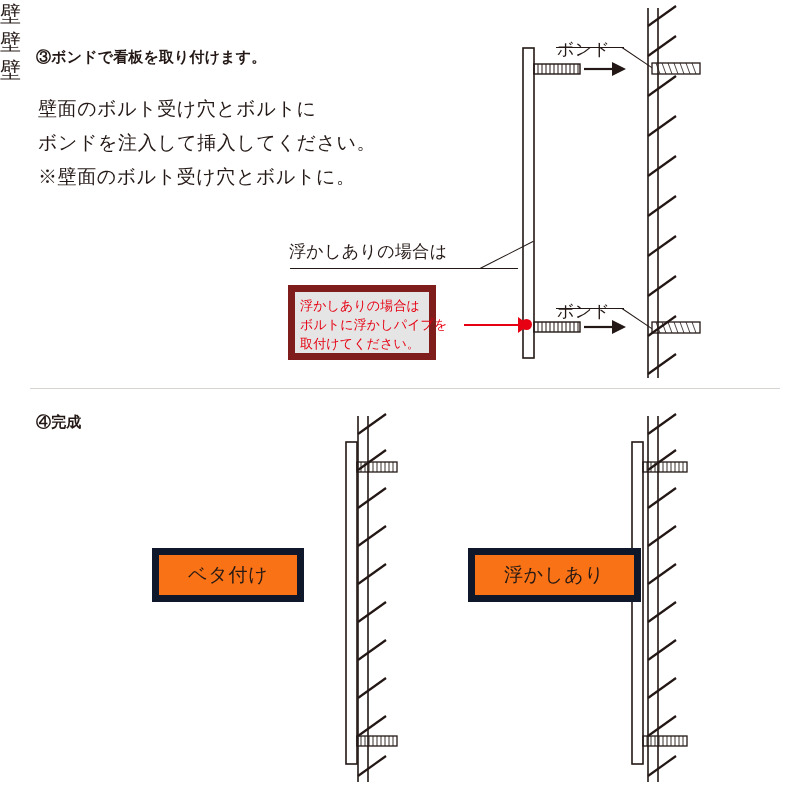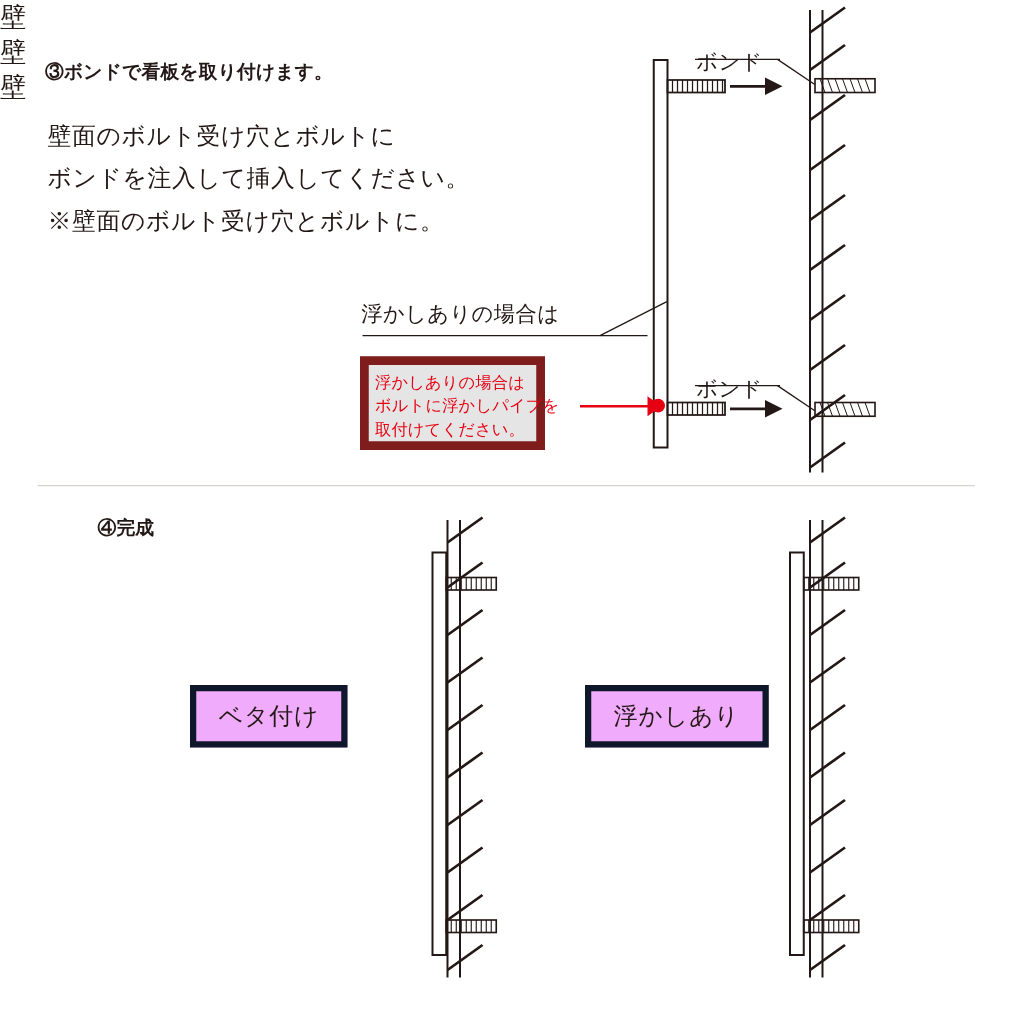--- a/index.html
+++ b/index.html
@@ -49,21 +49,21 @@
     position: absolute;
     font-size: 19px;
     letter-spacing: 0.03em;
     white-space: nowrap;
     color: #231815;
   }
   .b1 { left: 38px; top: 96px; font-family: Liberation Serif, serif; }
   .b2 { left: 38px; top: 130px; }
   .b3 { left: 38px; top: 164px; }
 
-  .step4-heading { left: 36px; top: 413px; margin-left: 42px; }
+  .step4-heading { left: 36px; top: 413px; }
 
   
   .callout {
     position: absolute;
     left: 288px;
     top: 285px;
     width: 148px;
     height: 75px;
     border: 7px solid #7f1d1d;
     box-sizing: border-box;
@@ -177,25 +177,25 @@
     width: 36px;
     height: 1px;
     background: #231815;
     transform: rotate(34deg);
     transform-origin: left center;
   }
 
   
   .boxed-label {
     position: absolute;
-    border: 5px solid #0f172a;
-    background: #f0abfc;
+    border: 7px solid #0f172a;
+    background: #f97316;
     font-size: 19px;
     letter-spacing: 0.04em;
-    padding: 7px 18px;
+    padding: 7px 29px;
     white-space: nowrap;
     box-sizing: border-box;
   }
   .beta-box { left: 152px; top: 548px; }
   .ukashi-box { left: 468px; top: 548px; }
 
   
   .wall-top { left: 698px; top: 182px; }
   .wall-left4 { left: 382px; top: 632px; }
   .wall-right4 { left: 708px; top: 632px; }

